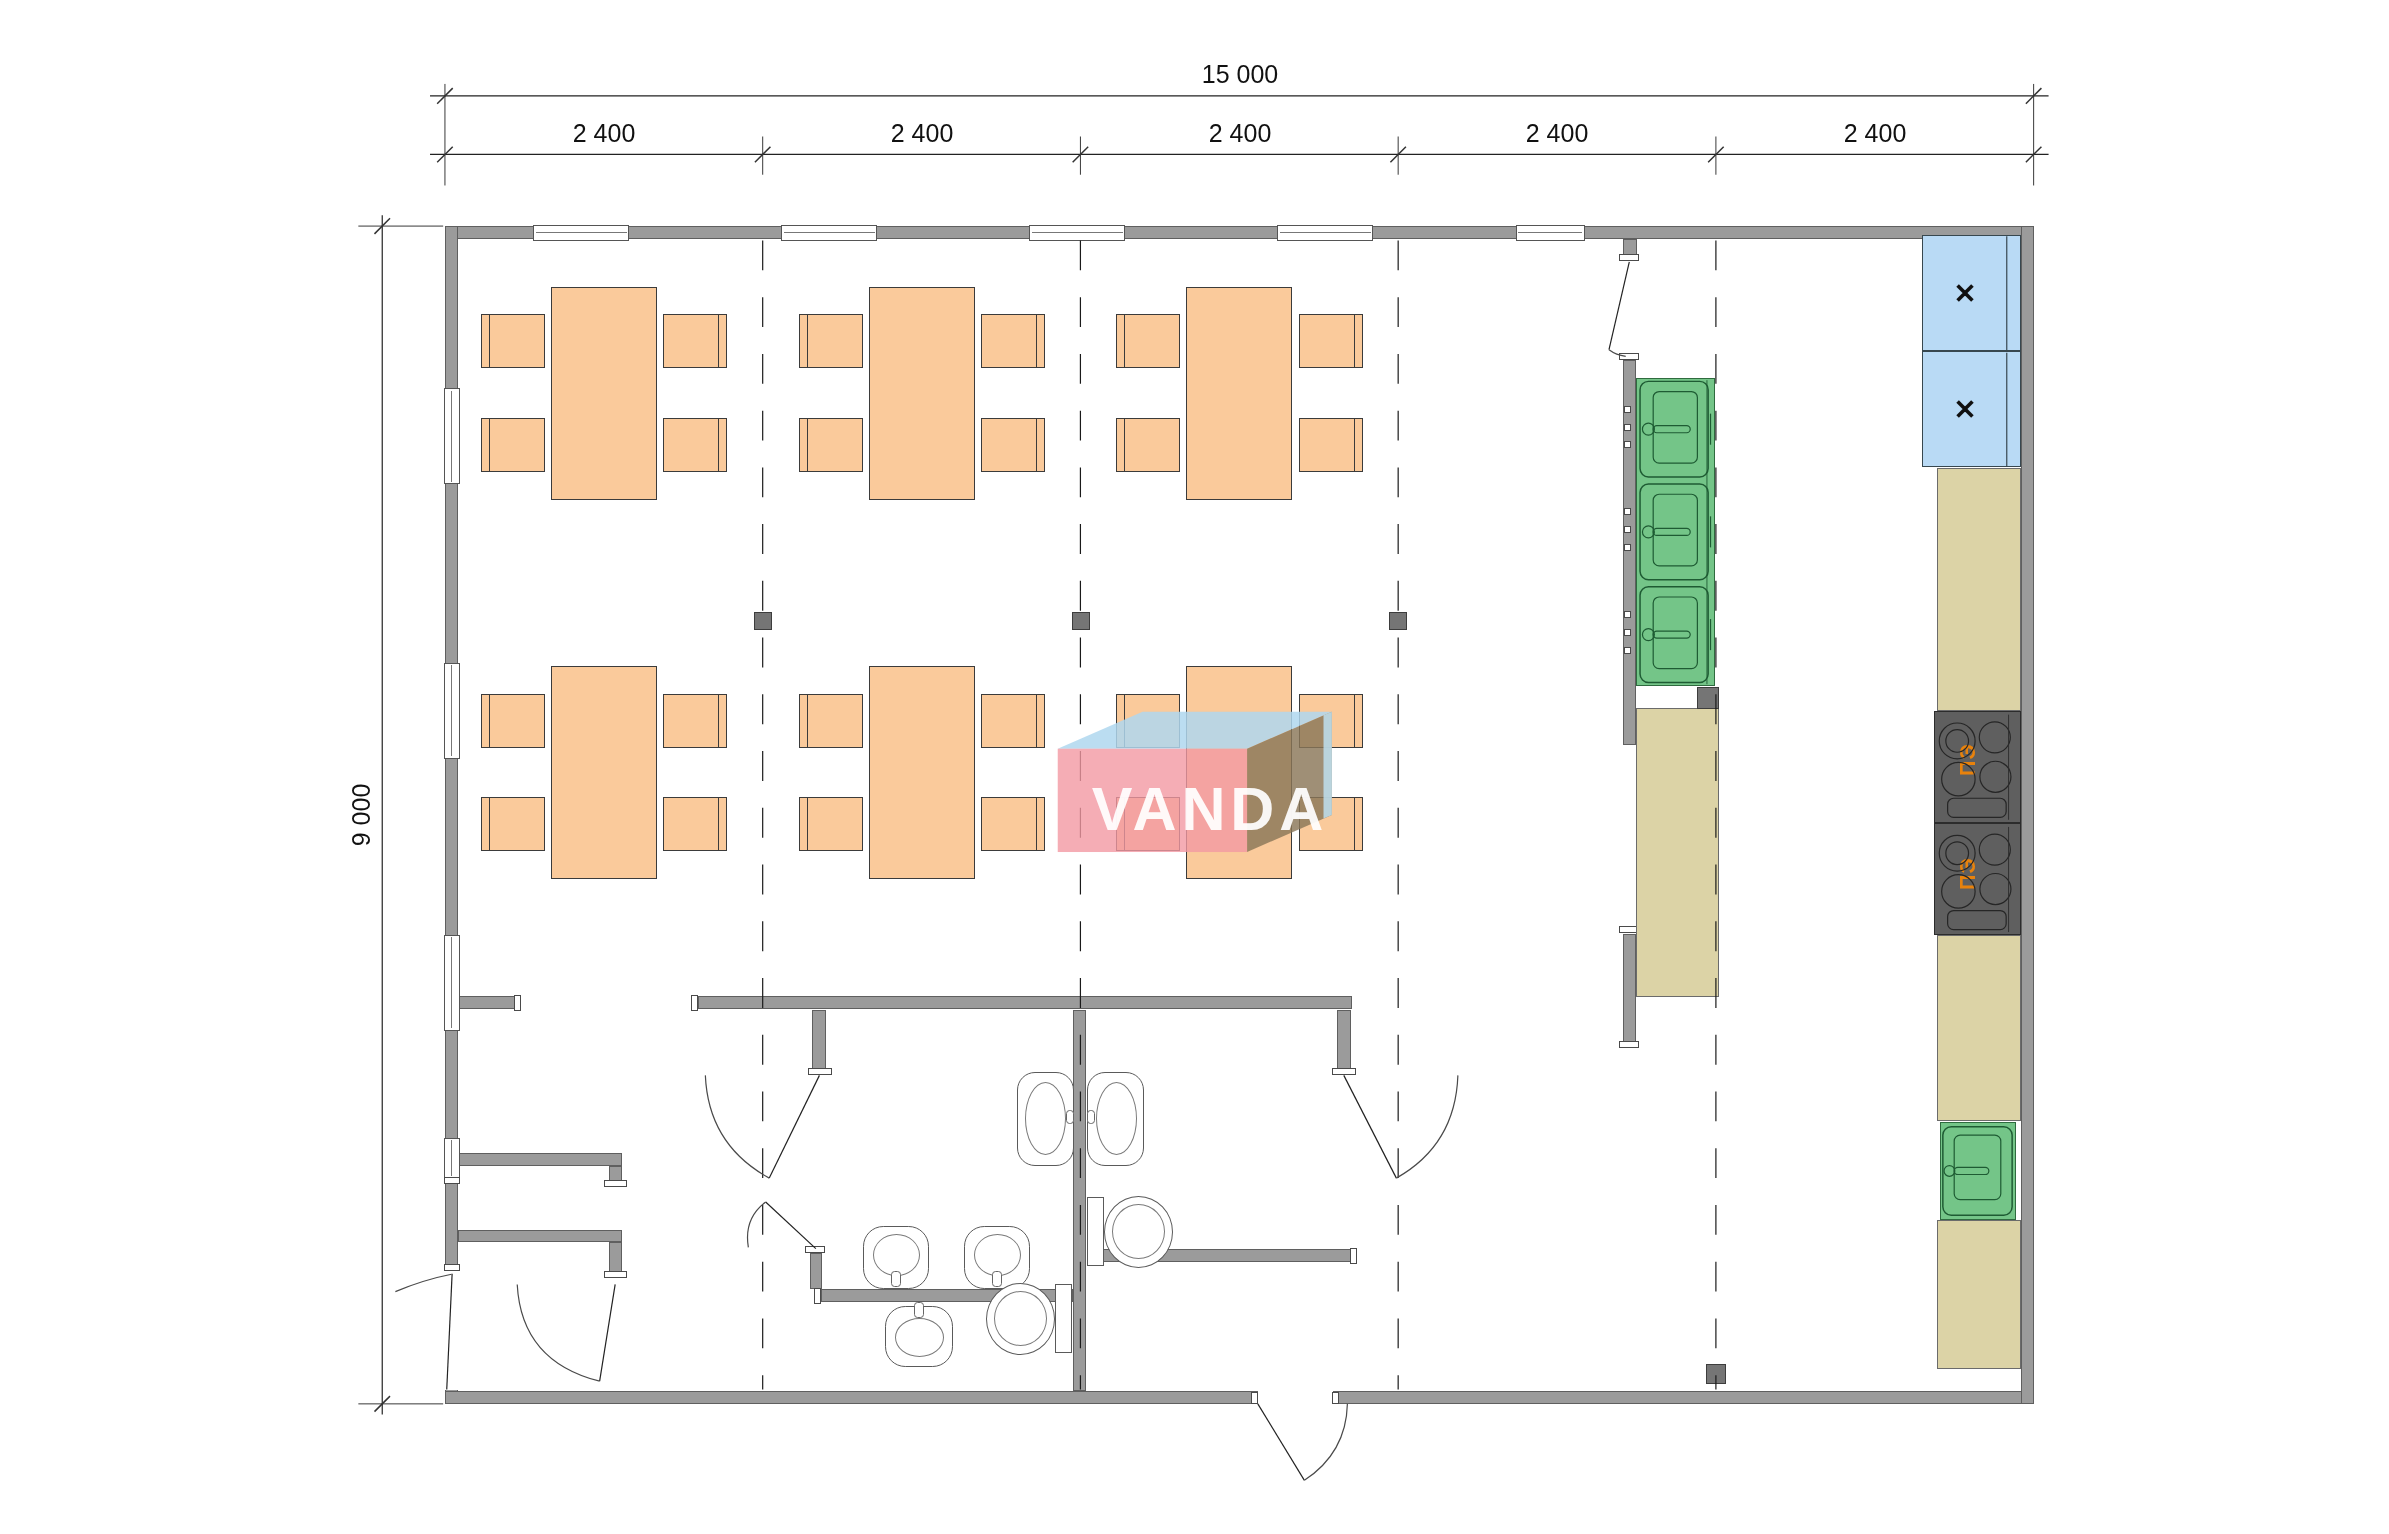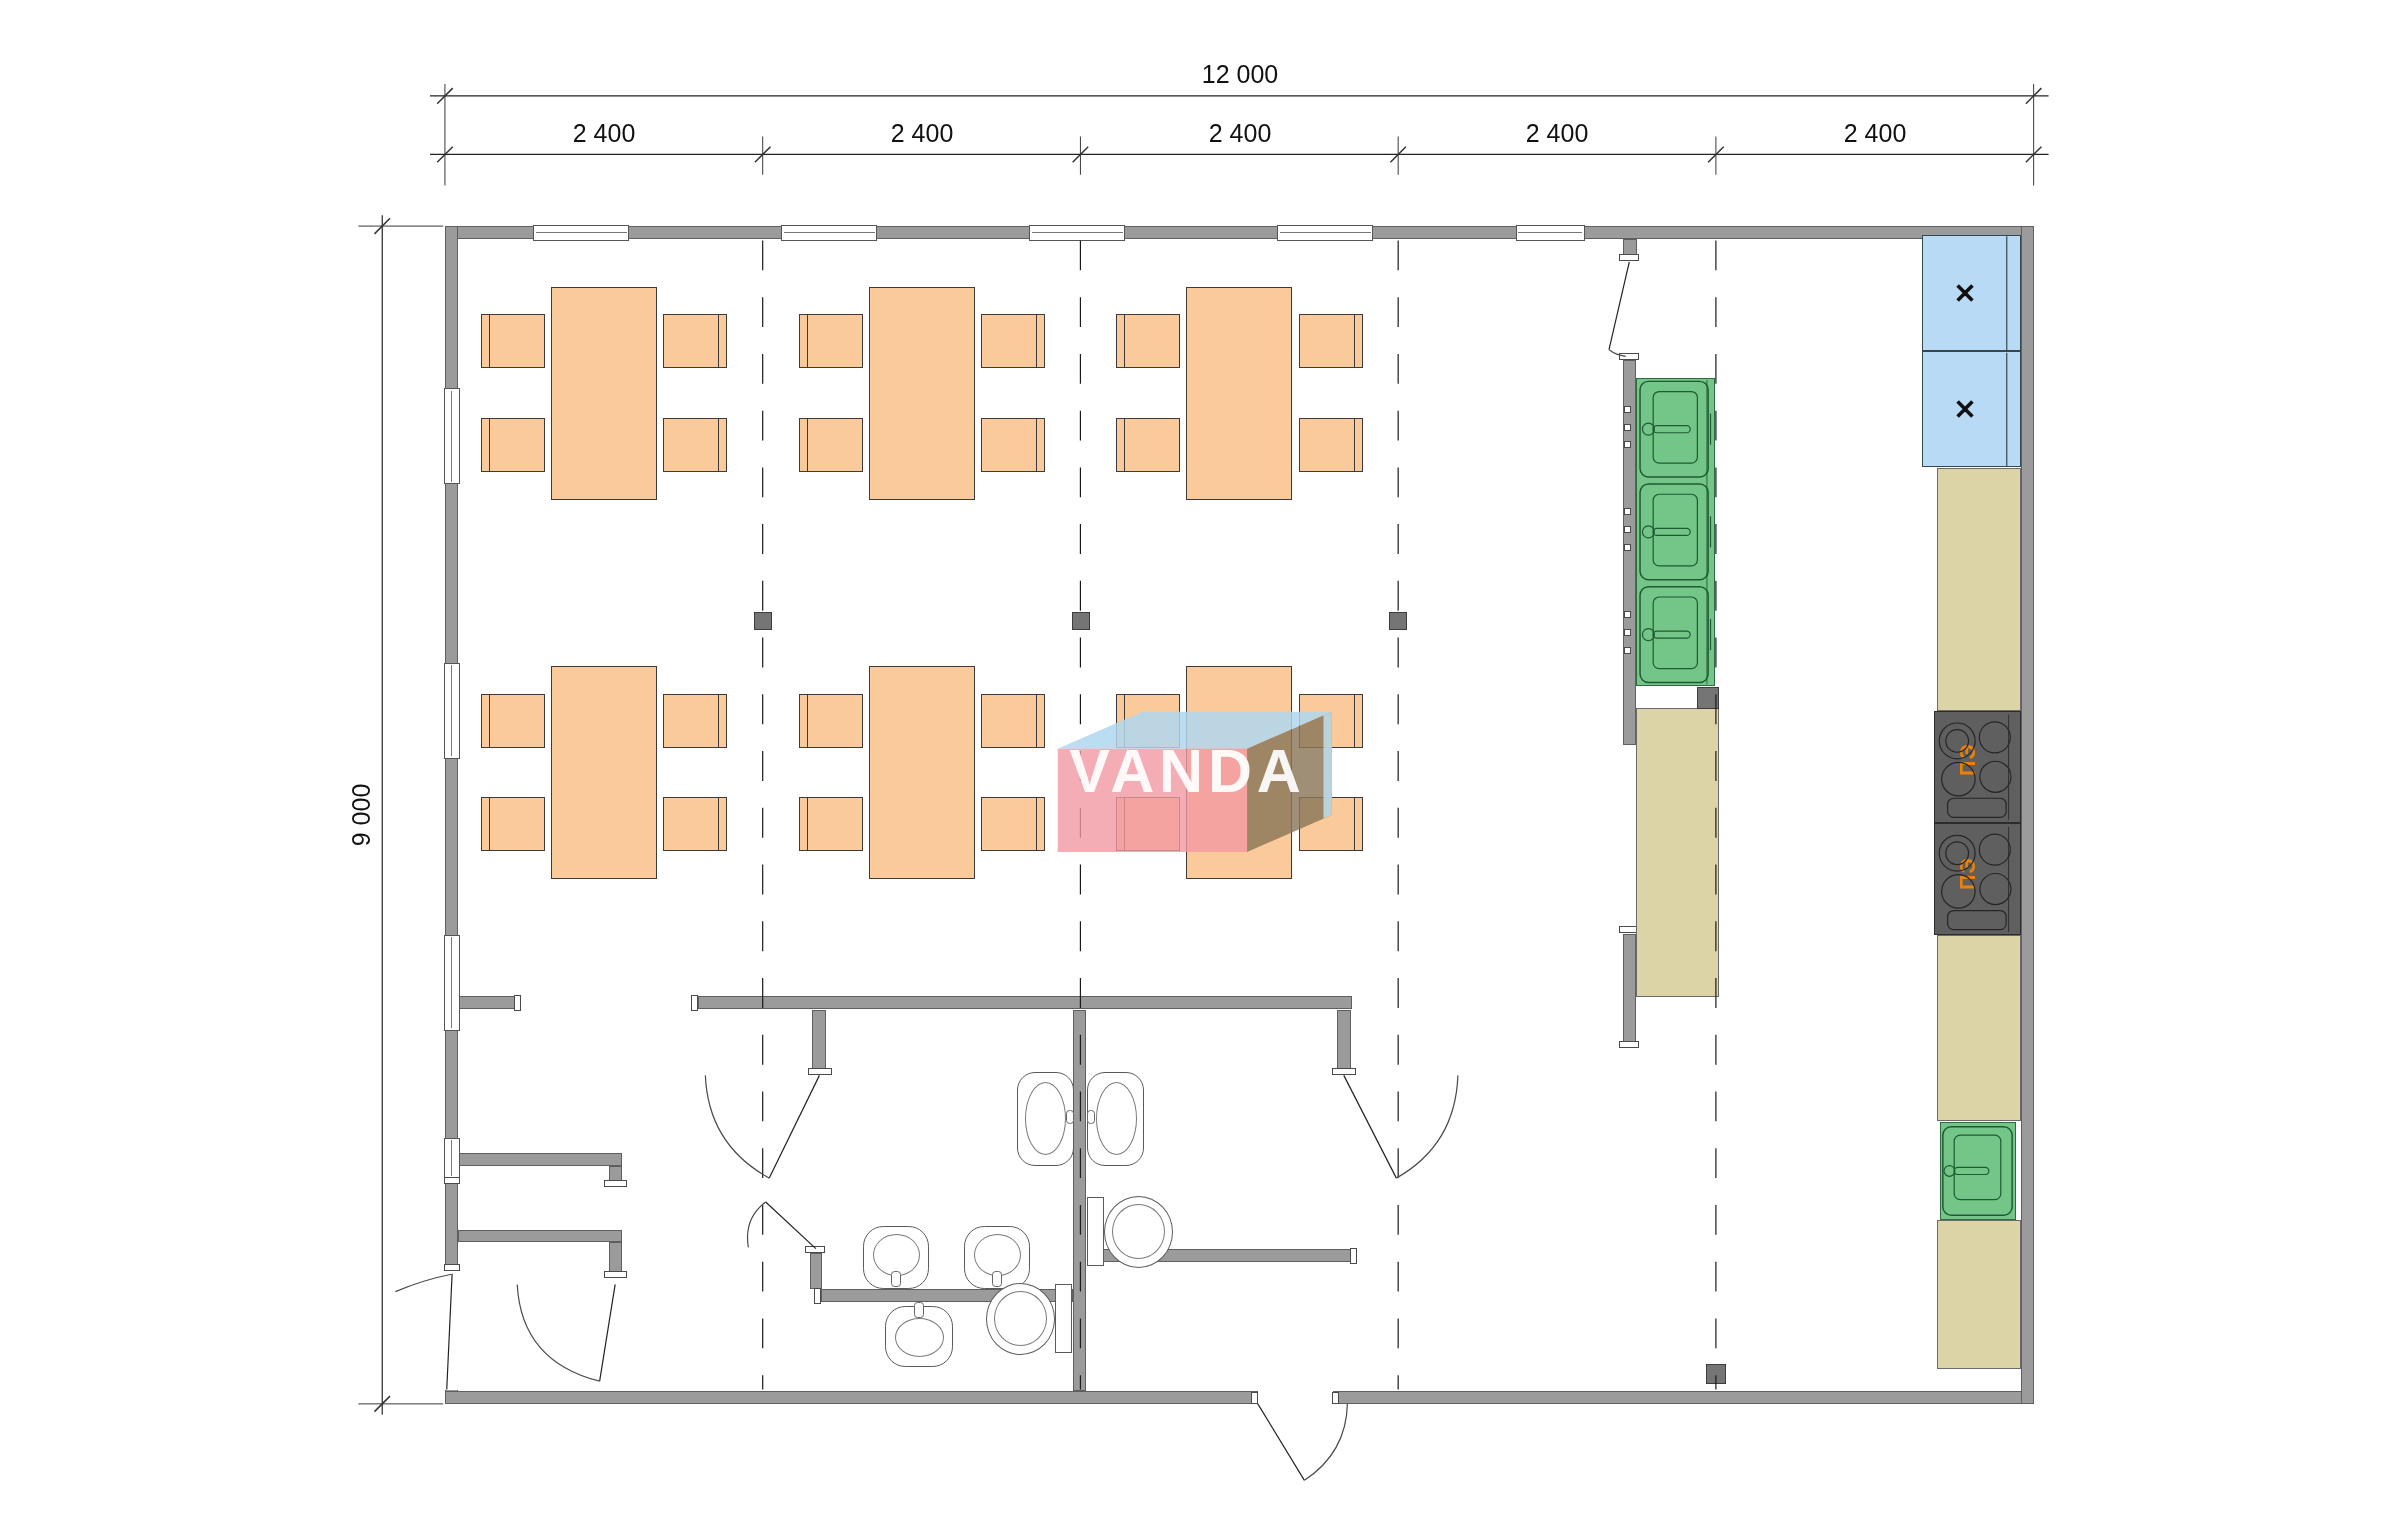--- a/index.html
+++ b/index.html
@@ -41,23 +41,23 @@
 <body>
 
 <div id="plan">
 
   <svg class="wm" style="position:absolute;left:0;top:0;z-index:55" width="2389" height="1535" viewBox="0 0 4000 2569">
     <polygon points="1771,1253 2088,1253 2230,1191 1913,1191" fill="rgba(175,215,238,0.85)"></polygon>
     <polygon points="2088,1253 2230,1191 2230,1364 2088,1426" fill="rgba(138,118,88,0.82)"></polygon>
     <polygon points="2216,1197 2230,1191 2230,1364 2216,1370" fill="rgba(190,225,240,0.85)"></polygon>
     <rect x="1771" y="1253" width="317" height="173" fill="rgba(242,153,163,0.80)"></rect>
   </svg>
-  <div id="wm-text" style="left:1047px;top:736px;width:281px;">VANDA</div>
-
-  <div class="dimlabel" style="left:1240px;top:60px;">12 000</div>
+  <div id="wm-text" style="left:1047px;top:774px;width:281px;text-align:right;">VANDA</div>
+
+  <div class="dimlabel" style="left:1240px;top:60px;">15 000</div>
   <div class="dimlabel dimlabel-v" style="left:361px;top:815px;">9 000</div>
   <div id="baylabels">
       <div class="dimlabel" style="left: 604px; top: 119px;">2 400</div>
       <div class="dimlabel" style="left: 922px; top: 119px;">2 400</div>
       <div class="dimlabel" style="left: 1240px; top: 119px;">2 400</div>
       <div class="dimlabel" style="left: 1557px; top: 119px;">2 400</div>
       <div class="dimlabel" style="left: 1875px; top: 119px;">2 400</div>
     </div>
 
   <div class="stovelabel" style="left:1943px;top:745px;width:50px;height:29px;color:#E8820C;">ПЭ</div>

